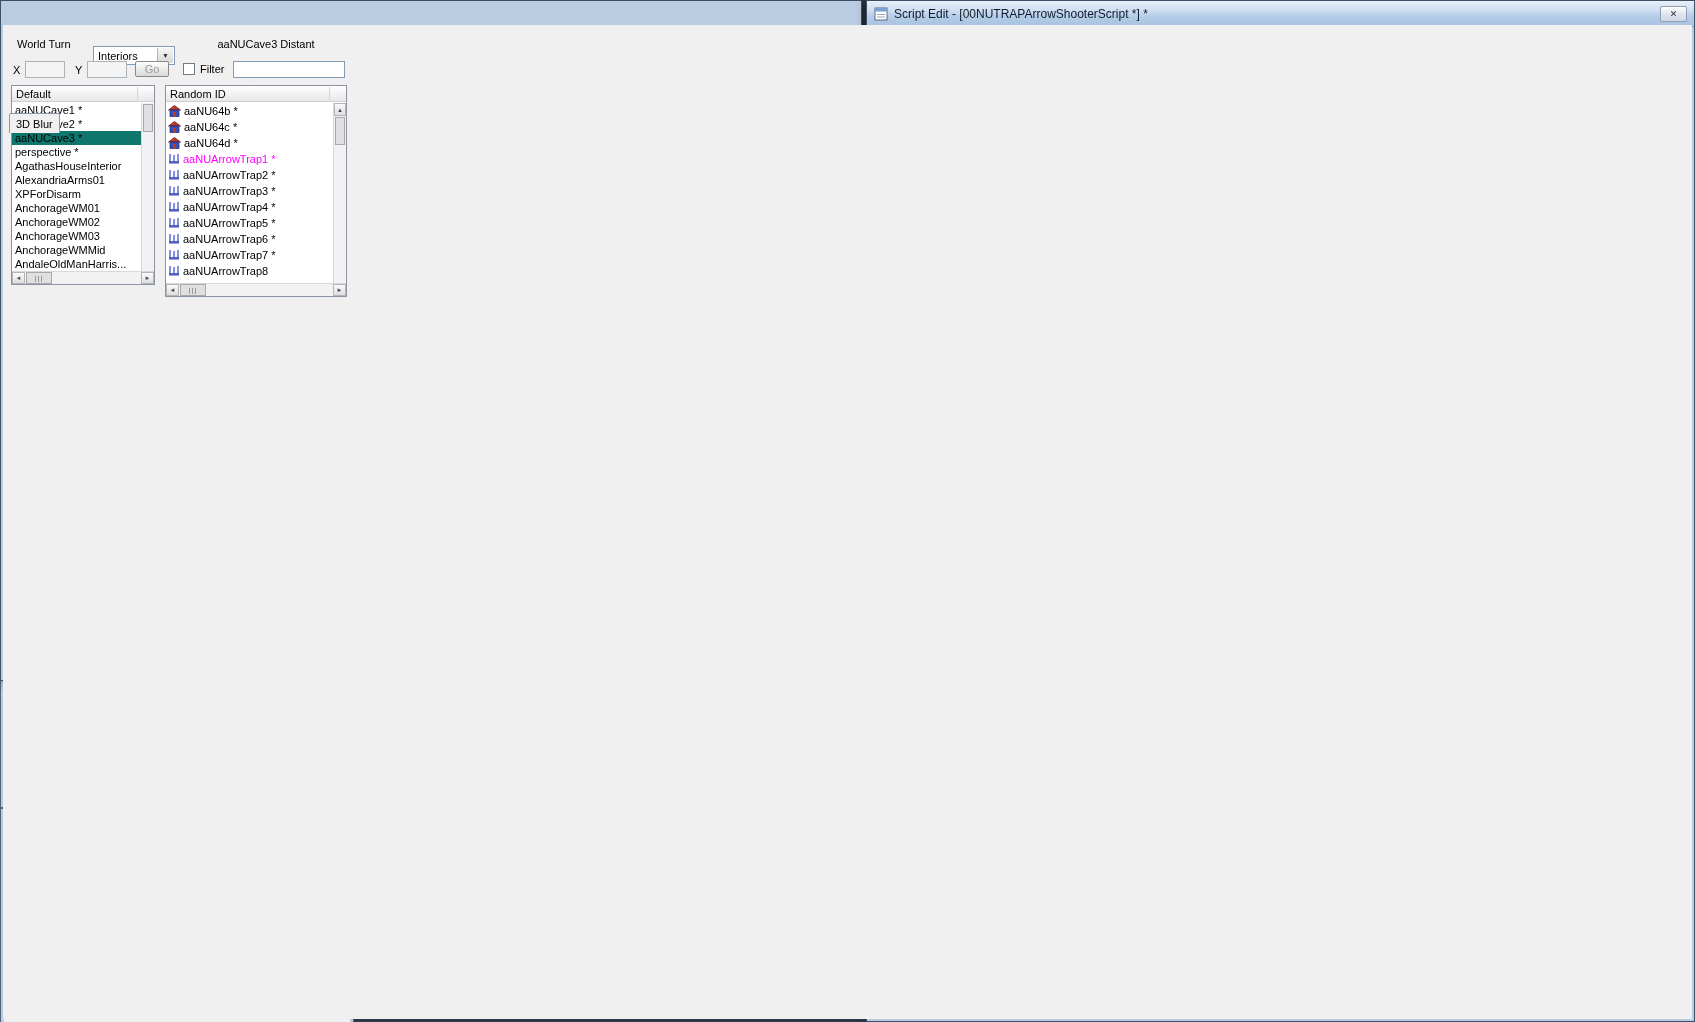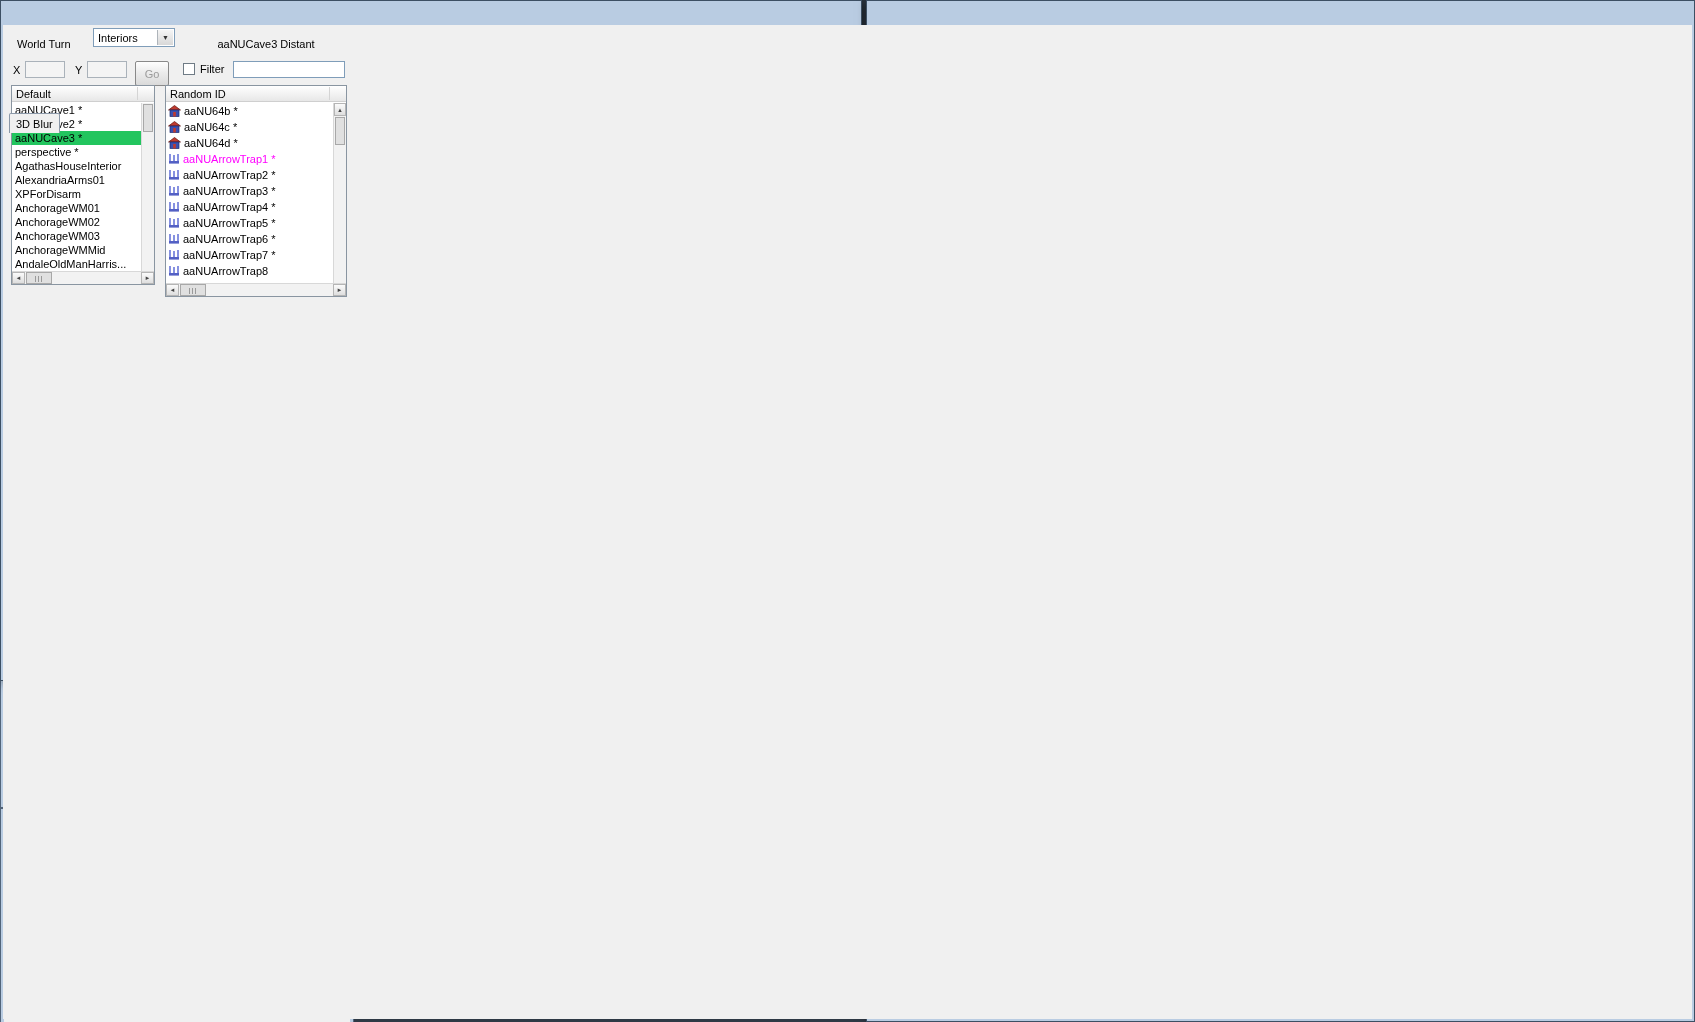--- a/index.html
+++ b/index.html
@@ -95,21 +95,21 @@
 
   
   #cell-window { left:516px; top:700px; width:354px; height:322px; z-index:30; background:#f0f0f0; border:1px solid #51647a; box-shadow:0 0 0 3px #b9cce2 inset; }
   #cell-window .titlebar { margin:3px 3px 0; height:22px; }
   #cell-body { position:absolute; left:3px; right:3px; top:25px; bottom:3px; background:#f0f0f0; }
   .list { position:absolute; background:#fff; border:1px solid #8995a1; overflow:hidden; }
   .lhead { height:16px; background:linear-gradient(#ffffff,#e7e7e7); border-bottom:1px solid #cfcfcf; font-size:11px; display:flex; align-items:center; padding:0 4px; position:relative; }
   .lhead .colline { position:absolute; right:16px; top:1px; bottom:1px; border-left:1px solid #d4d4d4; }
   .lrows { position:absolute; left:0; right:13px; top:17px; bottom:13px; overflow:hidden; }
   .lrow { height:14px; font-size:11px; display:flex; align-items:center; padding:0 3px; white-space:nowrap; }
-  .lrow.sel { background:#22c55e; }
+  .lrow.sel { background:#0f766e; }
   .orow { height:16px; font-size:11px; display:flex; align-items:center; gap:3px; padding:0 2px; white-space:nowrap; }
   .orow.mag span { color:#ff00ff; }
   .oicon { display:flex; flex:none; }
   .vscroll { position:absolute; top:17px; right:0; bottom:13px; width:13px; background:#f2f2f2; border-left:1px solid #d8d8d8; }
   .vthumb { position:absolute; top:1px; left:1px; right:1px; height:28px; background:#e0e0e0; border:1px solid #a8a8a8; }
   .varrow { position:absolute; top:0; left:0; width:12px; height:13px; background:linear-gradient(#fbfbfb,#dedede); border:1px solid #b5b5b5; display:flex; align-items:center; justify-content:center; font-size:6px; color:#444; }
   .varrow::before { content:"\25B2"; }
   .vscroll .vthumb.below { top:14px; }
   .hscroll { position:absolute; left:0; right:0; bottom:0; height:13px; background:#f2f2f2; border-top:1px solid #d8d8d8; display:flex; align-items:center; }
   .harrow { width:13px; height:12px; display:flex; align-items:center; justify-content:center; font-size:6px; color:#444; background:linear-gradient(#fbfbfb,#dedede); border:1px solid #b5b5b5; flex:none; }
@@ -178,20 +178,30 @@
           <line x1="395" y1="127" x2="624" y2="152" stroke="#c53232" stroke-width="1.8"></line>
           <line x1="380" y1="290" x2="380" y2="575" stroke="#2a35c8" stroke-width="1.4" opacity=".8"></line>
           <line x1="610" y1="368" x2="610" y2="575" stroke="#2a35c8" stroke-width="1.4" opacity=".8"></line>
           <line x1="452" y1="488" x2="452" y2="648" stroke="#2a35c8" stroke-width="1.4" opacity=".6"></line>
         </g>
       </svg>
     </div>
   </div>
 
   <div class="window" id="script-window">
+    <div class="titlebar">
+      <svg width="14" height="14" viewBox="0 0 14 14">
+          <rect x="1" y="1" width="12" height="12" fill="#fff" stroke="#5a6b87"></rect>
+          <rect x="1" y="1" width="12" height="3.5" fill="#7aa0d4"></rect>
+          <rect x="3" y="7" width="8" height="1" fill="#9aa7b8"></rect>
+          <rect x="3" y="9.5" width="8" height="1" fill="#9aa7b8"></rect>
+        </svg>
+      <span class="t">Script Edit - [00NUTRAPArrowShooterScript *] *</span>
+      <span class="capbtn cap-close" style="margin-left:auto"></span>
+    </div>
     <div id="script-menubar">
       <span class="menu-item">Script</span>
       <span class="menu-item">Edit</span>
       <span class="menu-item">Help</span>
     </div>
     <div id="script-toolbar">
       <div class="tbtn">
         <svg width="16" height="16" viewBox="0 0 16 16">
             <path d="M1 13 L1 4 L6 4 L8 6 L15 6 L15 13 Z" fill="#f3c64b" stroke="#9c7a1c"></path>
             <path d="M1 13 L4 8 L15.5 8 L13 13 Z" fill="#ffe08a" stroke="#9c7a1c"></path>
@@ -590,31 +600,31 @@
       <div class="btn" style="left:252px; top:290px; width:88px; height:20px;">Cancel</div>
     </div>
   </div>
 
   <div id="cell-window">
     <div class="titlebar">
       <span class="t">Cell View</span>
     </div>
     <div id="cell-body">
       <span class="lbl" style="left:14px; top:13px;">World Turn</span>
-      <div class="combo" style="left:90px; top:3px; width:82px; height:19px;">
+      <div class="combo" style="left:90px; top:21px; width:82px; height:19px;">
           <span>Interiors</span>
           <span class="dd"></span>
         </div>
       <span class="lbl" style="left:186px; top:13px; width:154px; text-align:center;">aaNUCave3 Distant</span>
 
       <span class="lbl" style="left:10px; top:39px;">X</span>
       <input class="tin dis" style="left: 22px; top: 36px; width: 40px; height: 17px;">
       <span class="lbl" style="left:72px; top:39px;">Y</span>
       <input class="tin dis" style="left: 84px; top: 36px; width: 40px; height: 17px;">
-      <div class="btn dis" style="left:132px; top:36px; width:34px; height:25px;">Go</div>
+      <div class="btn dis" style="left:132px; top:36px; width:34px; height:16px;">Go</div>
       <div class="cbrow" style="left:180px; top:38px;">
           <span class="cb"></span>
           <span>Filter</span>
         </div>
       <input class="tin" style="left: 230px; top: 36px; width: 112px; height: 17px;">
 
       <div class="list" style="left:8px; top:60px; width:144px; height:200px;">
         <div class="lhead">
             <span>Default</span>
             <span class="colline"></span>

